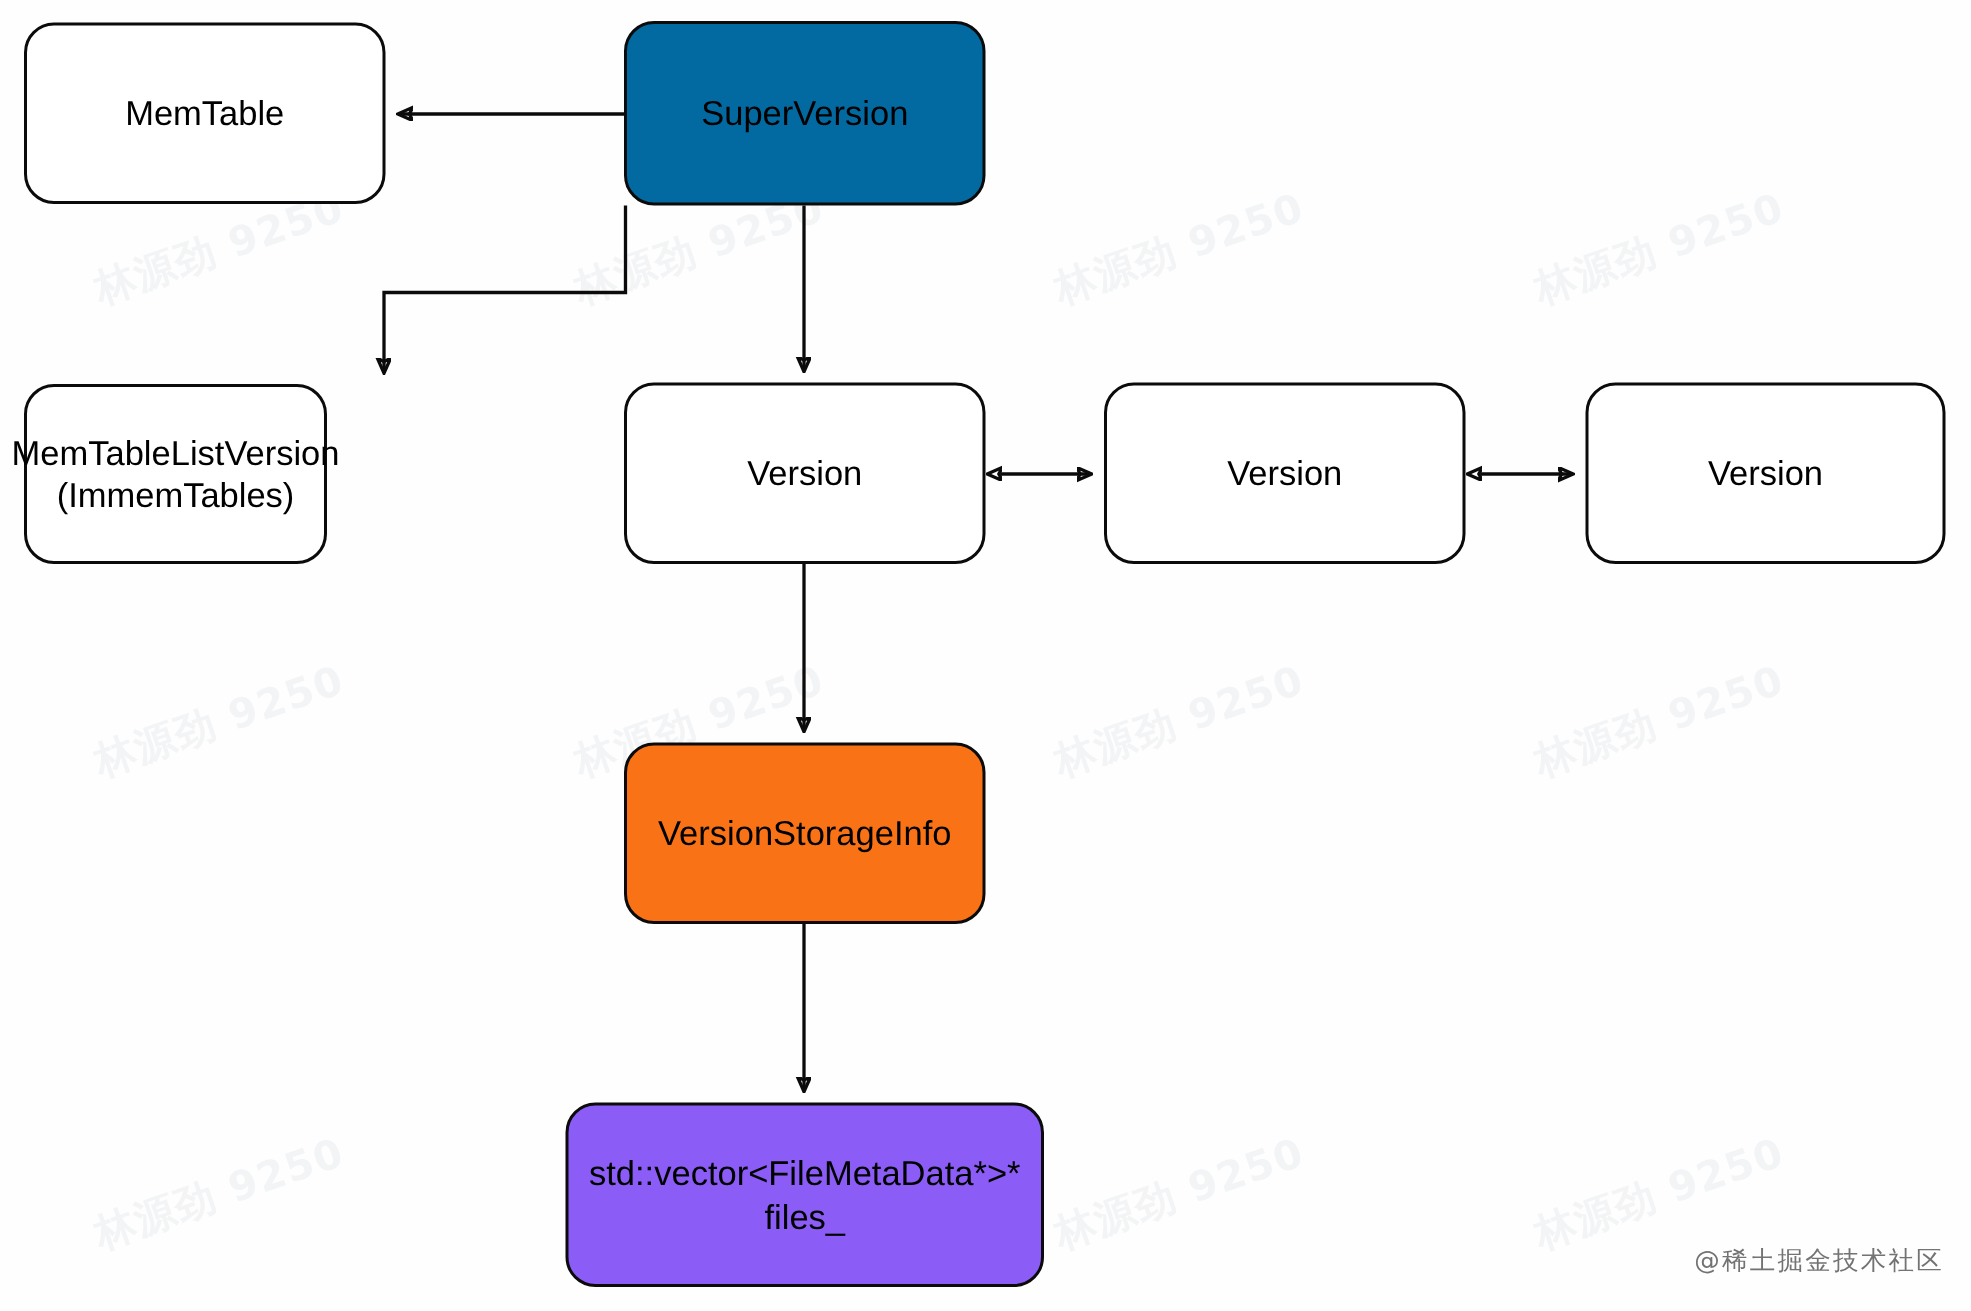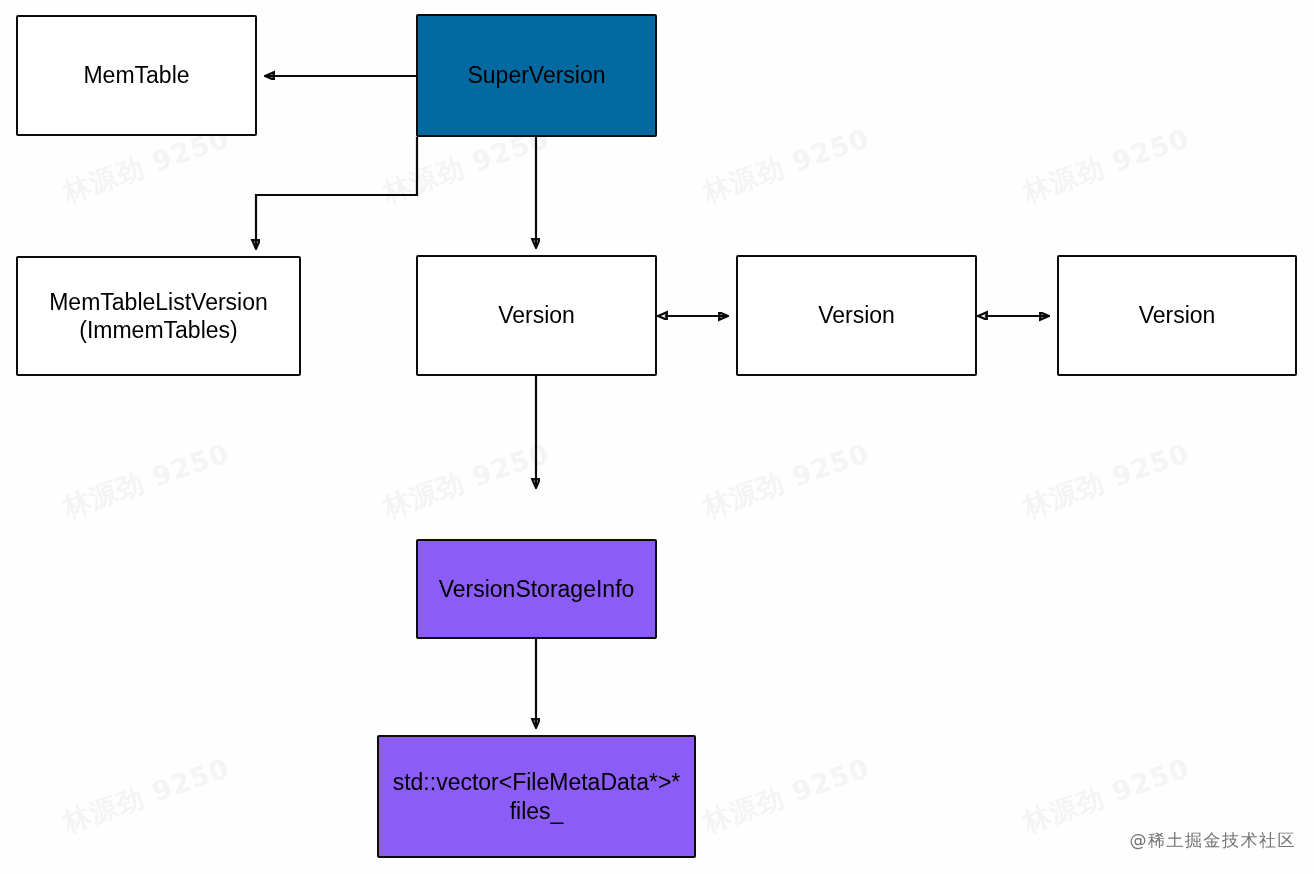--- a/index.html
+++ b/index.html
@@ -52,21 +52,21 @@
     stroke-width: 2.2;
     fill: none;
   }
 
   
   .node {
     position: absolute;
     z-index: 3;
     background: #ffffff;
     border: 2.2px solid #0b0b0b;
-    border-radius: 2px;
+    border-radius: 20px;
     display: flex;
     align-items: center;
     justify-content: center;
     text-align: center;
     color: #000000;
     font-size: 23px;
     line-height: 1.22;
     padding: 4px 8px;
     white-space: pre-line;
     font-family: "Liberation Sans", sans-serif;
@@ -126,24 +126,24 @@
     <line x1="987" y1="316" x2="1048" y2="316" marker-end="url(#arrowhead)" marker-start="url(#arrowhead-start)"></line>
 
     <line x1="536" y1="376" x2="536" y2="487" marker-end="url(#arrowhead)"></line>
 
     <line x1="536" y1="616" x2="536" y2="727" marker-end="url(#arrowhead)"></line>
   </svg>
 
   <div id="node-layer">
       <div class="node" style="left: 16px; top: 15px; width: 241px; height: 121px; background: rgb(255, 255, 255); border-color: rgb(11, 11, 11);">MemTable</div>
       <div class="node" style="left: 416px; top: 14px; width: 241px; height: 123px; background: #0369a1; border-color: rgb(11, 11, 11);">SuperVersion</div>
-      <div class="node" style="left: 16px; top: 256px; width: 285px; height: 120px; background: rgb(255, 255, 255); border-color: rgb(11, 11, 11);">MemTableListVersion
+      <div class="node" style="left: 16px; top: 256px; width: 202px; height: 120px; background: rgb(255, 255, 255); border-color: rgb(11, 11, 11);">MemTableListVersion
 (ImmemTables)</div>
       <div class="node" style="left: 416px; top: 255px; width: 241px; height: 121px; background: rgb(255, 255, 255); border-color: rgb(11, 11, 11);">Version</div>
       <div class="node" style="left: 736px; top: 255px; width: 241px; height: 121px; background: rgb(255, 255, 255); border-color: rgb(11, 11, 11);">Version</div>
       <div class="node" style="left: 1057px; top: 255px; width: 240px; height: 121px; background: rgb(255, 255, 255); border-color: rgb(11, 11, 11);">Version</div>
-      <div class="node" style="left: 416px; top: 495px; width: 241px; height: 100px; background: #8b5cf6; border-color: rgb(11, 11, 11); margin-top: 44px;">VersionStorageInfo</div>
+      <div class="node" style="left: 416px; top: 495px; width: 241px; height: 121px; background: #f97316; border-color: rgb(11, 11, 11);">VersionStorageInfo</div>
       <div class="node" style="left: 377px; top: 735px; width: 319px; height: 123px; background: #8b5cf6; border-color: rgb(11, 11, 11);">std::vector&lt;FileMetaData*&gt;*
 files_</div>
     </div>
 
   <div id="credit">@稀土掘金技术社区</div>
 </div>
 
 </body></html>

